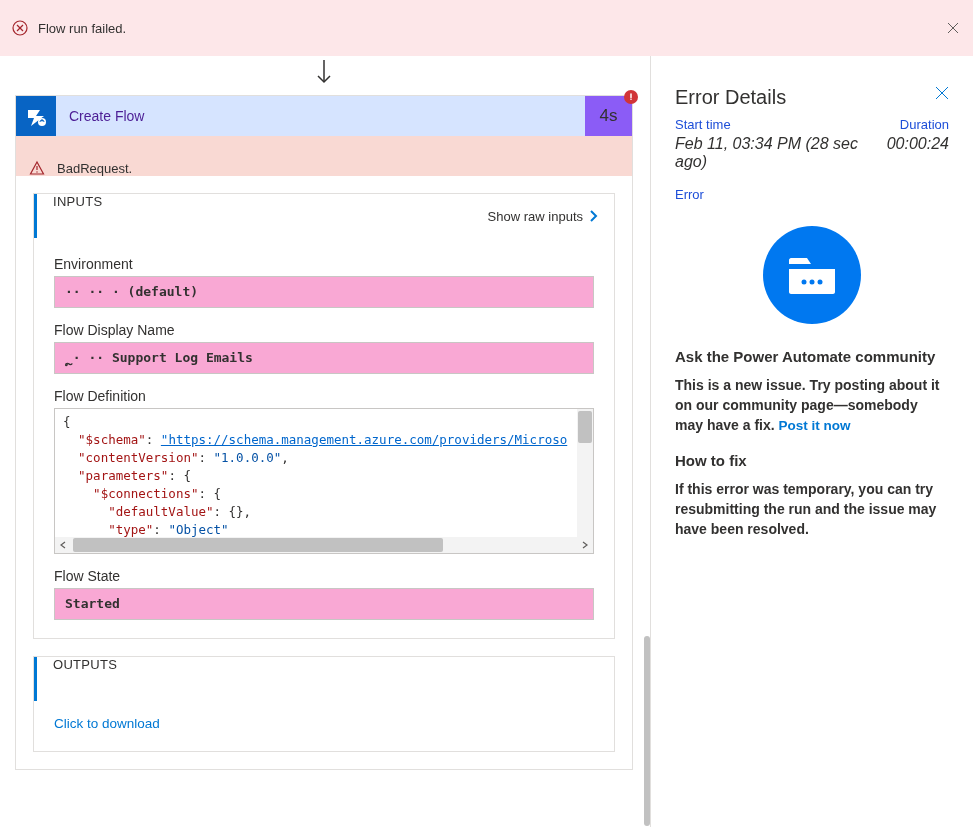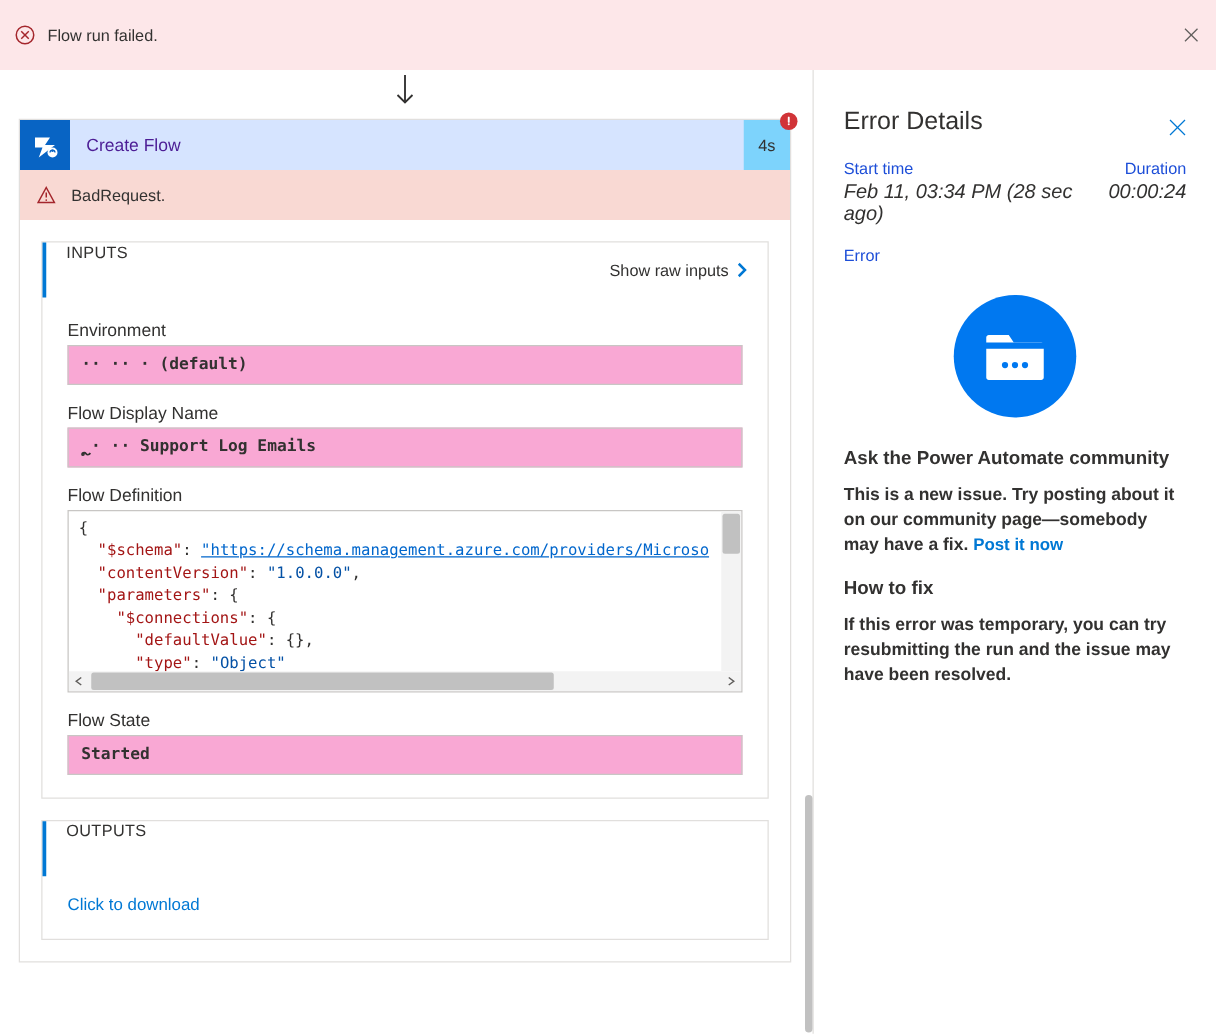--- a/index.html
+++ b/index.html
@@ -72,44 +72,44 @@
   }
   .action-title {
     flex: 1;
     display: flex;
     align-items: center;
     padding-left: 13px;
     font-size: 14px;
     color: #4c1d95;
   }
   .action-time {
-    background: #7dd3fc;
-    width: 37px;
+    background: #8b5cf6;
+    width: 47px;
     display: flex;
     align-items: center;
     justify-content: center;
-    font-size: 13px;
+    font-size: 17px;
     color: #323130;
   }
   .badge-err {
     position: absolute;
     top: -6px;
     right: -6px;
     width: 14px;
     height: 14px;
     border-radius: 50%;
     background: #d13438;
     color: #fff;
     display: flex;
     align-items: center;
     justify-content: center;
   }
   .error-row {
     display: flex;
-    align-items: center;
+    align-items: flex-end;
     background: #f9d9d3;
     height: 40px;
     padding: 0 13px;
   }
   .error-row .warn-icon {
     color: #a4262c;
     margin-right: 12px;
     display: flex;
   }
   .section {
@@ -236,22 +236,22 @@
     top: 580px;
     border-radius: 3px;
   }
   .right-col {
     flex: 1;
     padding: 30px 24px 20px 24px;
     position: relative;
   }
   .ed-header {
     display: flex;
-    align-items: flex-end;
-    margin-bottom: 18px;
+    align-items: flex-start;
+    margin-bottom: 8px;
   }
   .ed-title {
     flex: 1;
     font-size: 20px;
     font-weight: 400;
     color: #323130;
   }
   .ed-close {
     cursor: pointer;
     color: #0078d4;

